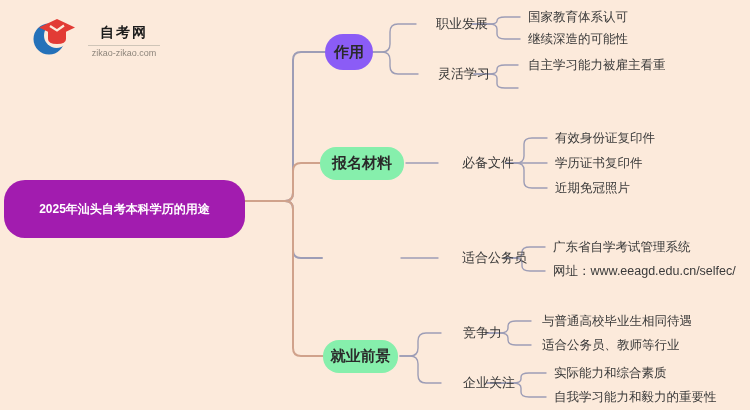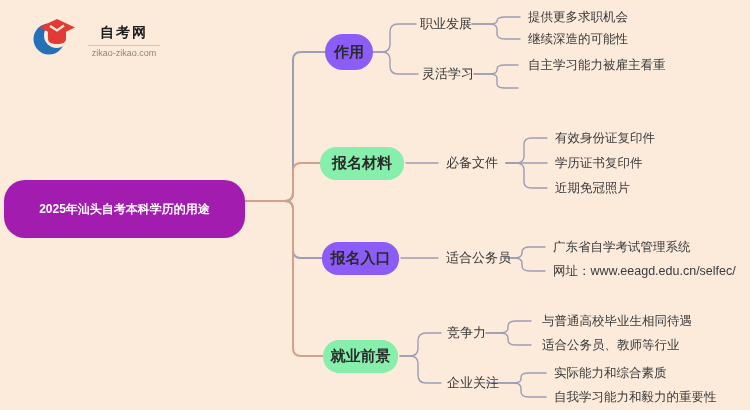--- a/index.html
+++ b/index.html
@@ -36,21 +36,21 @@
   }
   .pill-gray{background:#8b5cf6;}
   .pill-salmon{background:#86efac;}
   .pill-usage{left:325px;top:34px;width:48px;height:36px;border-radius:18px;}
   .pill-materials{left:320px;top:147px;width:84px;height:33px;border-radius:16px;}
   .pill-entry{left:322px;top:242px;width:77px;height:33px;border-radius:16px;}
   .pill-prospects{left:323px;top:340px;width:75px;height:33px;border-radius:16px;}
 
   .child-label{
     position:absolute;transform:translateY(-50%);
-    font-size:13px;color:#383838;white-space:nowrap;
+    font-size:13px;color:#383838;white-space:nowrap;margin-left:16px;
   }
   .leaf{
     position:absolute;transform:translateY(-50%);
     font-size:12.5px;color:#3a3a3a;white-space:nowrap;
   }
 </style>
 </head>
 <body>
 
 <div id="stage">
@@ -109,25 +109,24 @@
       <div class="logo-name">自考网</div>
       <div class="logo-divider"></div>
       <div class="logo-domain">zikao-zikao.com</div>
     </div>
   </div>
 
   <div class="root-pill">2025年汕头自考本科学历的用途</div>
 
   <div class="pill pill-gray pill-usage">作用</div>
   <div class="pill pill-salmon pill-materials">报名材料</div>
-  <div class="pill pill-gray pill-entry">报名入口</div>
   <div class="pill pill-salmon pill-prospects">就业前景</div>
 
   <div class="child-label" style="left:420px;top:24px">职业发展</div>
-  <div class="leaf" style="left:528px;top:17px">提供更多求职机会</div>
+  <div class="leaf" style="left:528px;top:17px">国家教育体系认可</div>
   <div class="leaf" style="left:528px;top:39px">继续深造的可能性</div>
   <div class="child-label" style="left:422px;top:74px">灵活学习</div>
   <div class="leaf" style="left:528px;top:65px">自主学习能力被雇主看重</div>
 
   <div class="child-label" style="left:446px;top:163px">必备文件</div>
   <div class="leaf" style="left:555px;top:138px">有效身份证复印件</div>
   <div class="leaf" style="left:555px;top:163px">学历证书复印件</div>
   <div class="leaf" style="left:555px;top:188px">近期免冠照片</div>
 
   <div class="child-label" style="left:446px;top:258px">适合公务员</div>

